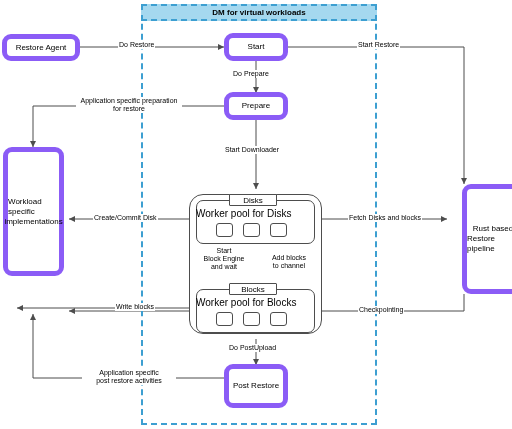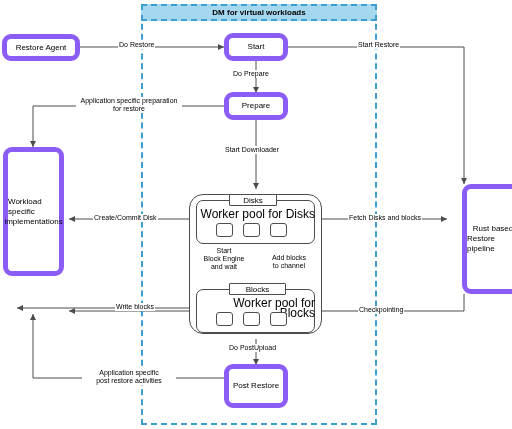--- a/index.html
+++ b/index.html
@@ -40,22 +40,22 @@
     box-sizing: border-box;
     border: 1px solid #4d4d4d;
     background: #ffffff;
     border-radius: 7px;
   }
   .pool-title {
     position: absolute;
     left: 0;
     right: 0;
     top: 4px;
-    text-align: right;
-    font-size: 12px;
+    text-align: left;
+    font-size: 10px;
     line-height: 10px;
     color: #000;
   }
   .chip {
     position: absolute;
     box-sizing: border-box;
     width: 17px;
     height: 14px;
     border: 1px solid #4d4d4d;
     border-radius: 3px;
@@ -194,21 +194,21 @@
     <span>Disks</span>
   </div>
   <div class="pool-title" style="left:196px; width:119px; top:209px;">
     <span>Worker pool for Disks</span>
   </div>
   <div class="chip" style="left:216px; top:223px;"></div>
   <div class="chip" style="left:243px; top:223px;"></div>
   <div class="chip" style="left:270px; top:223px;"></div>
 
   <div class="pool" style="left:196px; top:289px; width:119px; height:44px;"></div>
-  <div class="tab-label" style="left:229px; top:283px; width:57px; height:12px;">
+  <div class="tab-label" style="left:229px; top:283px; width:48px; height:12px;">
     <span>Blocks</span>
   </div>
   <div class="pool-title" style="left:196px; width:119px; top:298px;">
     <span>Worker pool for Blocks</span>
   </div>
   <div class="chip" style="left:216px; top:312px;"></div>
   <div class="chip" style="left:243px; top:312px;"></div>
   <div class="chip" style="left:270px; top:312px;"></div>
 
   <div class="edge-label" style="left:118px; top:41px;">

